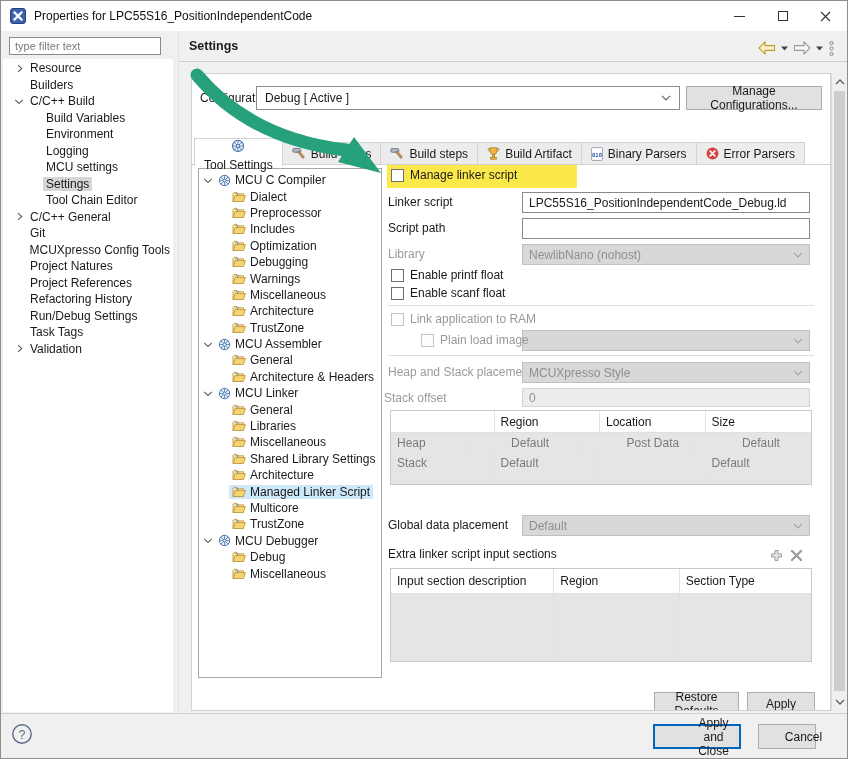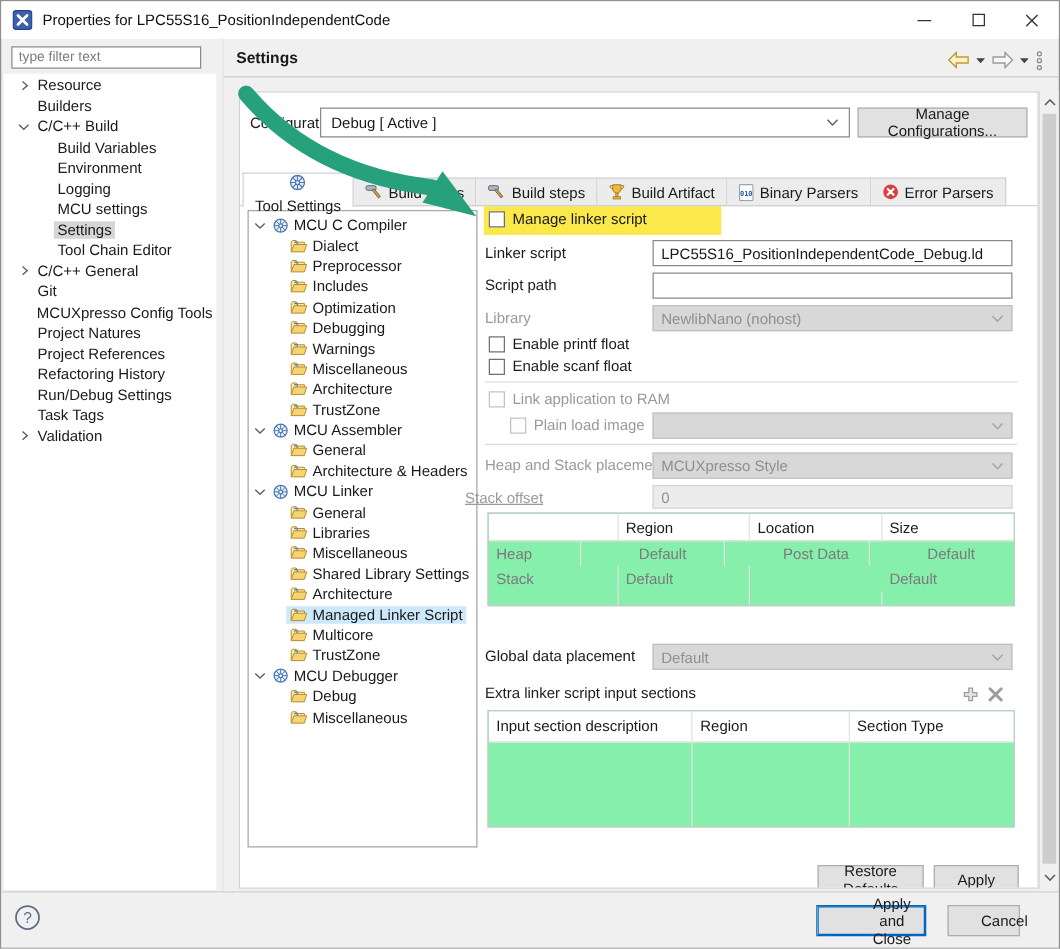--- a/index.html
+++ b/index.html
@@ -72,21 +72,21 @@
   .glabel{color:#9a9a9a;}
   .tinput{position:absolute;height:21px;background:#fff;border:1px solid #8a8a8a;display:flex;align-items:center;
           padding:0 6px;overflow:hidden;white-space:nowrap;}
   .tinput.dis{background:#ececec;border-color:#d4d4d4;color:#8f8f8f;height:19px;}
   .ddrop{position:absolute;height:21px;background:#d8d8d8;border:1px solid #c0c0c0;color:#8f8f8f;
          display:flex;align-items:center;padding:0 6px;overflow:hidden;white-space:nowrap;}
   .ddrop .dchev{margin-left:auto;opacity:.75;}
   .hsep{position:absolute;height:1px;background:#dedede;}
 
   
-  .dtable{position:absolute;border:1px solid #c9c9c9;background:#86efac;display:flex;flex-direction:column;overflow:hidden;}
+  .dtable{position:absolute;border:1px solid #c9c9c9;background:#e5e5e5;display:flex;flex-direction:column;overflow:hidden;}
   .trow{display:flex;align-items:stretch;flex:0 0 auto;}
   .trow.thead{background:#fff;border-bottom:1px solid #e0e0e0;}
   .trow.tfill{flex:1 1 auto;}
   .tcell{padding-left:6px;border-right:1px solid #e2e2e2;display:flex;align-items:center;overflow:hidden;white-space:nowrap;}
   .tcell:last-child{border-right:none;}
   .tcell.dim{color:#7a7a7a;}
   .icon-btns{position:absolute;display:flex;gap:7px;z-index:2;}
 
   .clipped-btn{position:absolute;width:85px;height:24px;}
 
@@ -693,21 +693,21 @@
       <span class="cb"></span>
       <span>Enable scanf float</span>
     </div>
 
     <div class="hsep" style="left:196px;top:231px;width:426px;"></div>
 
     <div class="cbrow" style="left:199px;top:238px;">
       <span class="cb dis"></span>
       <span class="dimtext">Link application to RAM</span>
     </div>
-    <div class="cbrow" style="left:199px;top:259px;padding-left:17px;">
+    <div class="cbrow" style="left:212px;top:259px;padding-left:17px;">
       <span class="cb dis"></span>
       <span class="dimtext">Plain load image</span>
     </div>
     <div class="ddrop" style="left:330px;top:256px;width:288px;">
       <span></span>
       <span class="ic dchev">
           <svg width="10" height="6" viewBox="0 0 10 6">
             <polyline points="1,0.8 5,5 9,0.8" fill="none" stroke="#8f8f8f" stroke-width="1.1"></polyline>
           </svg>
         </span>
@@ -718,21 +718,21 @@
     <span class="flabel glabel" style="left:196px;top:291px;">Heap and Stack placement</span>
     <div class="ddrop" style="left:330px;top:288px;width:288px;">
       <span>MCUXpresso Style</span>
       <span class="ic dchev">
           <svg width="10" height="6" viewBox="0 0 10 6">
             <polyline points="1,0.8 5,5 9,0.8" fill="none" stroke="#8f8f8f" stroke-width="1.1"></polyline>
           </svg>
         </span>
     </div>
 
-    <span class="flabel glabel" style="left:180px;top:317px;text-decoration:underline;">Stack offset</span>
+    <span class="flabel glabel" style="left:192px;top:317px;">Stack offset</span>
     <div class="tinput dis" style="left:330px;top:314px;width:288px;">
       <span>0</span>
     </div>
 
     <div class="dtable" id="heap-table" style="left:198px;top:336px;width:422px;height:75px;">
         <div class="trow thead" style="height: 22px;">
           <div class="tcell" style="width: 104px;"></div>
           <div class="tcell" style="width: 106px;">Region</div>
           <div class="tcell" style="width: 106px;">Location</div>
           <div class="tcell" style="width: 106px;">Size</div>

